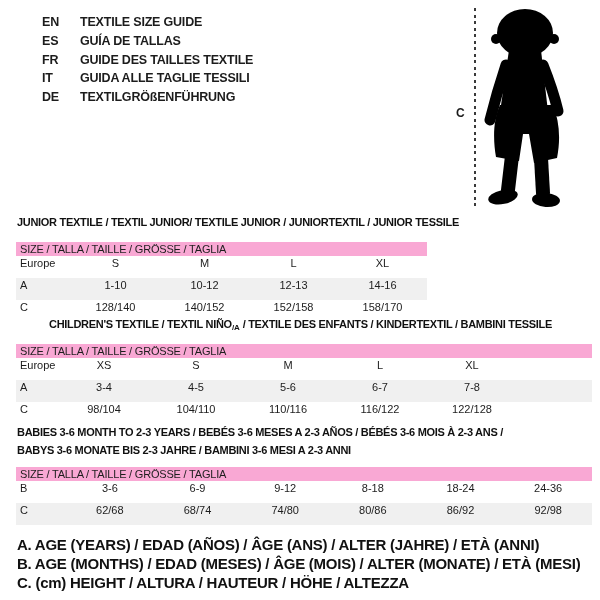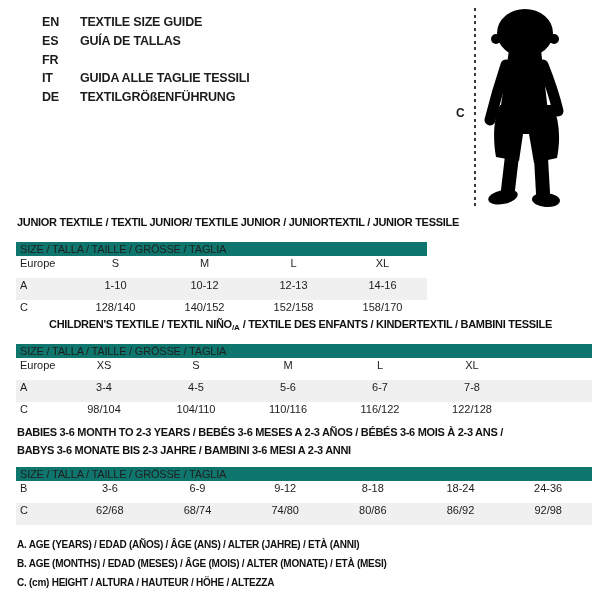--- a/index.html
+++ b/index.html
@@ -29,48 +29,49 @@
   .title-junior   { top:216px; }
   .title-children { top:318px;margin-left:32px; }
   .title-babies   { top:423px; line-height:18px; white-space:normal; width:560px; }
   .sub { font-size:8px; vertical-align:-2px; letter-spacing:0; }
 
   
   .size-table { position:absolute; left:16px; font-size:11px; }
   .table-junior   { top:242px; width:411px; --cols:55px repeat(4, 1fr); }
   .table-children { top:344px; width:576px; --cols:42px repeat(5, 92px) 1fr; }
   .table-babies   { top:467px; width:576px; --cols:50px repeat(6, 1fr); }
-  .bar { height:14px; line-height:14px; background:#0f766e; padding-left:4px;
+  .bar { height:14px; line-height:14px; background:#f9a8d4; padding-left:4px;
          color:#1e1e1e; letter-spacing:-0.2px; }
   .trow { display:grid; grid-template-columns:var(--cols); height:22px; line-height:15.5px; }
   .trow.shaded { background:#f0f0f0; }
   .rlabel { padding-left:4px; text-align:left; }
   .cell { text-align:center; }
 
   
-  .legend { position:absolute; left:17px; top:536px; font-weight:bold; font-size:10px;
+  .legend { position:absolute; left:17px; top:536px; font-weight:bold; font-size:15px;
             line-height:18.8px; letter-spacing:-0.25px; color:#111; }
   .legend div { white-space:nowrap; }
 </style>
 </head>
 <body>
 
 <div class="page">
 
   <div class="lang-list">
     <div class="lang-row">
       <span class="lang-code">EN</span>
       <span class="lang-label">TEXTILE SIZE GUIDE</span>
     </div>
     <div class="lang-row">
       <span class="lang-code">ES</span>
       <span class="lang-label">GUÍA DE TALLAS</span>
     </div>
     <div class="lang-row">
       <span class="lang-code">FR</span>
+      <span class="lang-label">GUIDE DES TAILLES TEXTILE</span>
     </div>
     <div class="lang-row">
       <span class="lang-code">IT</span>
       <span class="lang-label">GUIDA ALLE TAGLIE TESSILI</span>
     </div>
     <div class="lang-row">
       <span class="lang-code">DE</span>
       <span class="lang-label">TEXTILGRÖßENFÜHRUNG</span>
     </div>
   </div>

